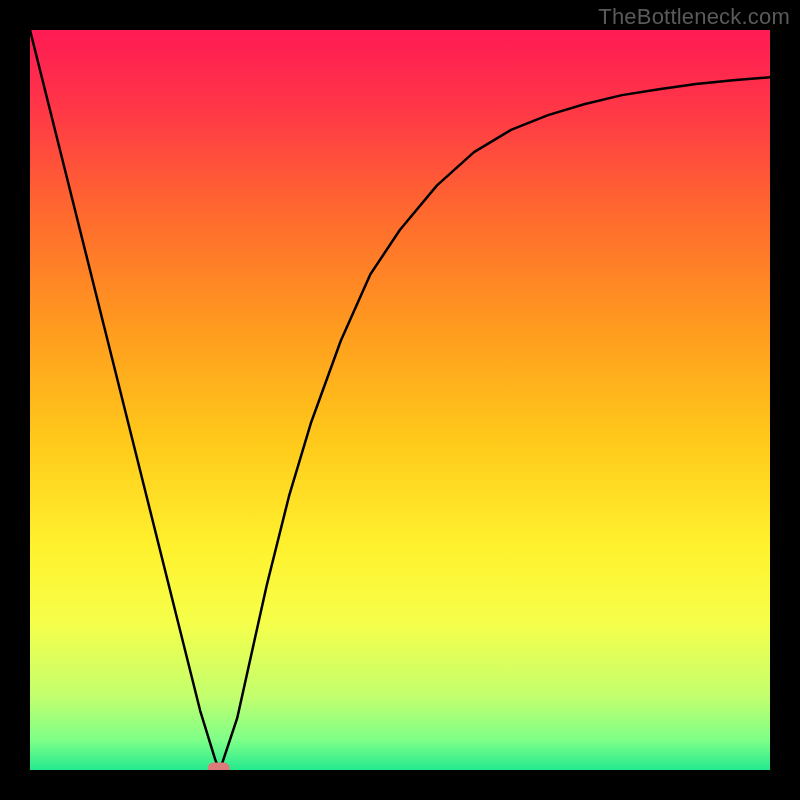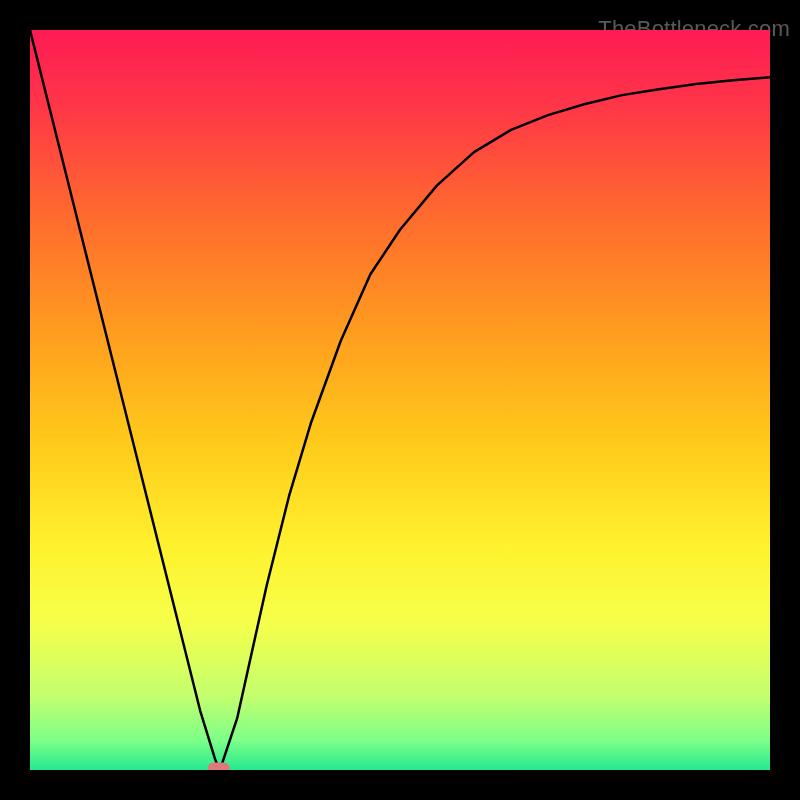--- a/index.html
+++ b/index.html
@@ -24,21 +24,21 @@
     width: 740px;
     height: 740px;
   }
   .plot-area svg {
     display: block;
     width: 100%;
     height: 100%;
   }
   .attribution {
     position: absolute;
-    top: 16px;
+    top: 4px;
     right: 10px;
     color: #5a5a5a;
     font-size: 22px;
     letter-spacing: 0.2px;
     font-weight: 400;
   }
 </style>
 </head>
 <body>
 

